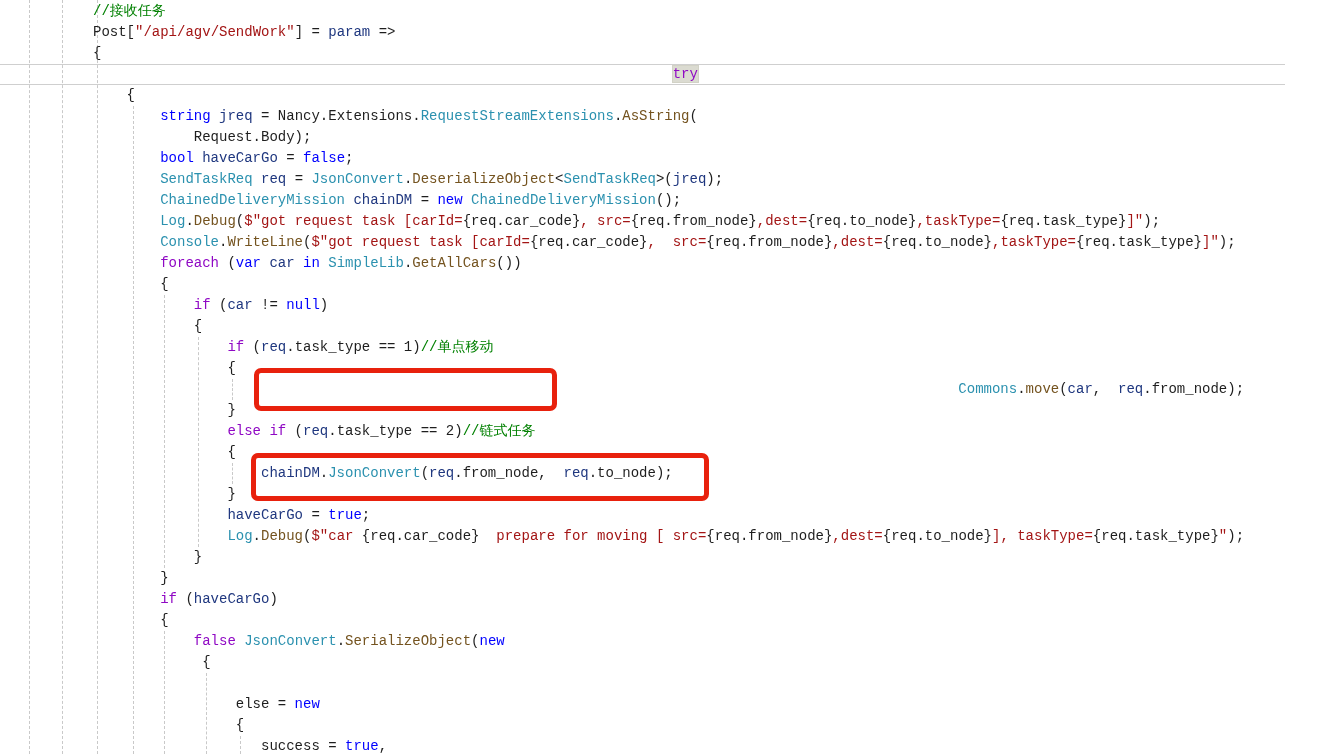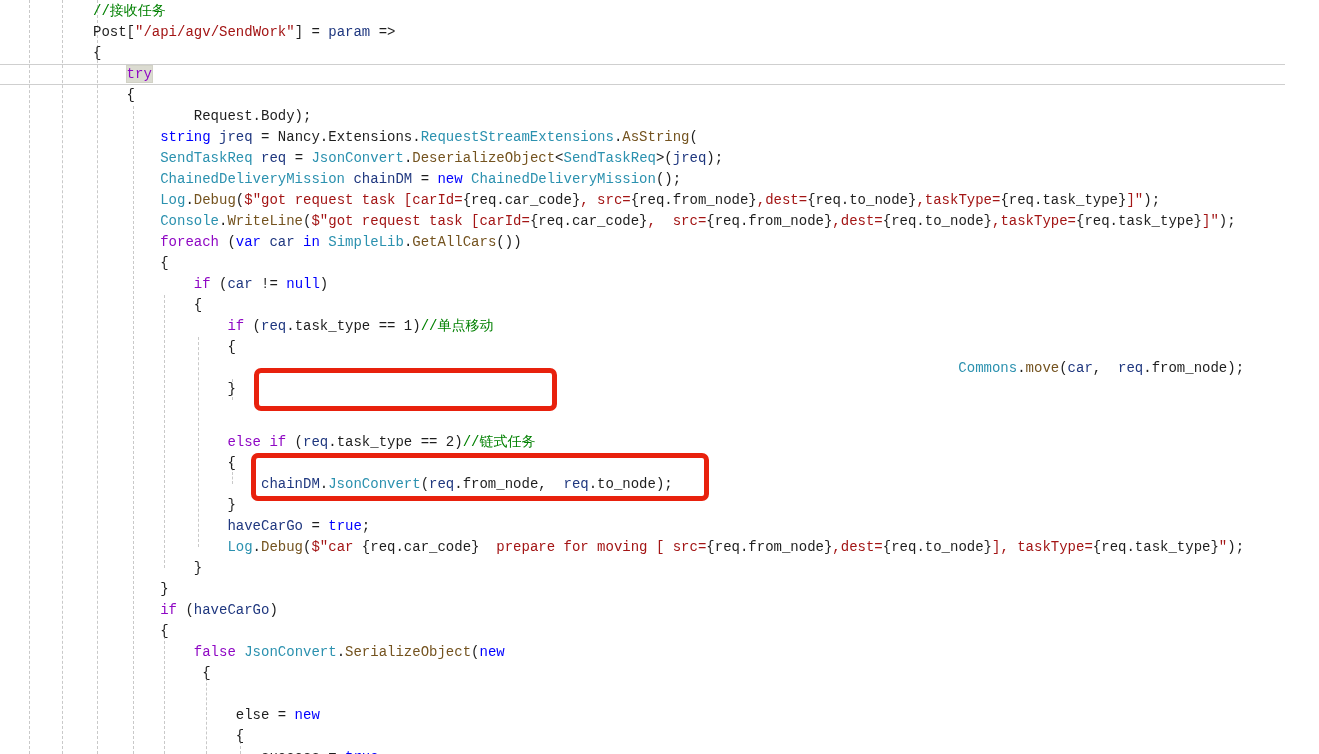--- a/index.html
+++ b/index.html
@@ -60,37 +60,38 @@
   <div class="guide" style="left:232px;top:379px;height:21px;"></div>
   <div class="guide" style="left:232px;top:463px;height:21px;"></div>
   <div class="guide" style="left:164px;top:631px;height:123px;"></div>
   <div class="guide" style="left:206px;top:673px;height:81px;"></div>
   <div class="guide" style="left:240px;top:736px;height:18px;"></div>
 
   <div id="code-lines">
       <div class="code-line" style="padding-left: 0px;"><span class="tk-cm">//接收任务</span></div>
       <div class="code-line" style="padding-left: 0px;"><span class="tk-p">Post[</span><span class="tk-s">"/api/agv/SendWork"</span><span class="tk-p">] = </span><span class="tk-v">param</span><span class="tk-p"> =&gt;</span></div>
       <div class="code-line" style="padding-left: 0px;"><span class="tk-p">{</span></div>
-      <div class="code-line" style="padding-left: 33.6px;"><span class="tk-c hl">try</span></div>
+      <div class="code-line" style="padding-left: 33.6px; text-align: center;"><span class="tk-c hl">try</span></div>
       <div class="code-line" style="padding-left: 33.6px;"><span class="tk-p">{</span></div>
+      <div class="code-line" style="padding-left: 67.2px;"><span class="tk-k">string</span><span class="tk-p"> </span><span class="tk-v">jreq</span><span class="tk-p"> = Nancy.Extensions.</span><span class="tk-t">RequestStreamExtensions</span><span class="tk-p">.</span><span class="tk-m">AsString</span><span class="tk-p">(</span></div>
       <div class="code-line" style="padding-left: 100.8px;"><span class="tk-p">Request.Body);</span></div>
-      <div class="code-line" style="padding-left: 67.2px;"><span class="tk-k">string</span><span class="tk-p"> </span><span class="tk-v">jreq</span><span class="tk-p"> = Nancy.Extensions.</span><span class="tk-t">RequestStreamExtensions</span><span class="tk-p">.</span><span class="tk-m">AsString</span><span class="tk-p">(</span></div>
+      <div class="code-line" style="padding-left: 67.2px;"><span class="tk-k">bool</span><span class="tk-p"> </span><span class="tk-v">haveCarGo</span><span class="tk-p"> = </span><span class="tk-k">false</span><span class="tk-p">;</span></div>
       <div class="code-line" style="padding-left: 67.2px;"><span class="tk-t">SendTaskReq</span><span class="tk-p"> </span><span class="tk-v">req</span><span class="tk-p"> = </span><span class="tk-t">JsonConvert</span><span class="tk-p">.</span><span class="tk-m">DeserializeObject</span><span class="tk-p">&lt;</span><span class="tk-t">SendTaskReq</span><span class="tk-p">&gt;(</span><span class="tk-v">jreq</span><span class="tk-p">);</span></div>
       <div class="code-line" style="padding-left: 67.2px;"><span class="tk-t">ChainedDeliveryMission</span><span class="tk-p"> </span><span class="tk-v">chainDM</span><span class="tk-p"> = </span><span class="tk-k">new</span><span class="tk-p"> </span><span class="tk-t">ChainedDeliveryMission</span><span class="tk-p">();</span></div>
       <div class="code-line" style="padding-left: 67.2px;"><span class="tk-t">Log</span><span class="tk-p">.</span><span class="tk-m">Debug</span><span class="tk-p">(</span><span class="tk-s">$"got request task [carId=</span><span class="tk-p">{req.car_code}</span><span class="tk-s">, src=</span><span class="tk-p">{req.from_node}</span><span class="tk-s">,dest=</span><span class="tk-p">{req.to_node}</span><span class="tk-s">,taskType=</span><span class="tk-p">{req.task_type}</span><span class="tk-s">]"</span><span class="tk-p">);</span></div>
       <div class="code-line" style="padding-left: 67.2px;"><span class="tk-t">Console</span><span class="tk-p">.</span><span class="tk-m">WriteLine</span><span class="tk-p">(</span><span class="tk-s">$"got request task [carId=</span><span class="tk-p">{req.car_code}</span><span class="tk-s">,  src=</span><span class="tk-p">{req.from_node}</span><span class="tk-s">,dest=</span><span class="tk-p">{req.to_node}</span><span class="tk-s">,taskType=</span><span class="tk-p">{req.task_type}</span><span class="tk-s">]"</span><span class="tk-p">);</span></div>
       <div class="code-line" style="padding-left: 67.2px;"><span class="tk-c">foreach</span><span class="tk-p"> (</span><span class="tk-k">var</span><span class="tk-p"> </span><span class="tk-v">car</span><span class="tk-p"> </span><span class="tk-k">in</span><span class="tk-p"> </span><span class="tk-t">SimpleLib</span><span class="tk-p">.</span><span class="tk-m">GetAllCars</span><span class="tk-p">())</span></div>
       <div class="code-line" style="padding-left: 67.2px;"><span class="tk-p">{</span></div>
       <div class="code-line" style="padding-left: 100.8px;"><span class="tk-c">if</span><span class="tk-p"> (</span><span class="tk-v">car</span><span class="tk-p"> != </span><span class="tk-k">null</span><span class="tk-p">)</span></div>
       <div class="code-line" style="padding-left: 100.8px;"><span class="tk-p">{</span></div>
       <div class="code-line" style="padding-left: 134.4px;"><span class="tk-c">if</span><span class="tk-p"> (</span><span class="tk-v">req</span><span class="tk-p">.task_type == 1)</span><span class="tk-cm">//单点移动</span></div>
       <div class="code-line" style="padding-left: 134.4px;"><span class="tk-p">{</span></div>
       <div class="code-line" style="padding-left: 168px; text-align: right;"><span class="tk-t">Commons</span><span class="tk-p">.</span><span class="tk-m">move</span><span class="tk-p">(</span><span class="tk-v">car</span><span class="tk-p">,  </span><span class="tk-v">req</span><span class="tk-p">.from_node);</span></div>
       <div class="code-line" style="padding-left: 134.4px;"><span class="tk-p">}</span></div>
-      <div class="code-line" style="padding-left: 134.4px; margin-top: 32px;"><span class="tk-c">else</span><span class="tk-p"> </span><span class="tk-c">if</span><span class="tk-p"> (</span><span class="tk-v">req</span><span class="tk-p">.task_type == 2)</span><span class="tk-cm">//链式任务</span></div>
+      <div class="code-line" style="padding-left: 134.4px;"><span class="tk-c">else</span><span class="tk-p"> </span><span class="tk-c">if</span><span class="tk-p"> (</span><span class="tk-v">req</span><span class="tk-p">.task_type == 2)</span><span class="tk-cm">//链式任务</span></div>
       <div class="code-line" style="padding-left: 134.4px;"><span class="tk-p">{</span></div>
       <div class="code-line" style="padding-left: 168px;"><span class="tk-v">chainDM</span><span class="tk-p">.</span><span class="tk-t">JsonConvert</span><span class="tk-p">(</span><span class="tk-v">req</span><span class="tk-p">.from_node,  </span><span class="tk-v">req</span><span class="tk-p">.to_node);</span></div>
       <div class="code-line" style="padding-left: 134.4px;"><span class="tk-p">}</span></div>
       <div class="code-line" style="padding-left: 134.4px;"><span class="tk-v">haveCarGo</span><span class="tk-p"> = </span><span class="tk-k">true</span><span class="tk-p">;</span></div>
       <div class="code-line" style="padding-left: 134.4px;"><span class="tk-t">Log</span><span class="tk-p">.</span><span class="tk-m">Debug</span><span class="tk-p">(</span><span class="tk-s">$"car </span><span class="tk-p">{req.car_code}</span><span class="tk-s">  prepare for moving [ src=</span><span class="tk-p">{req.from_node}</span><span class="tk-s">,dest=</span><span class="tk-p">{req.to_node}</span><span class="tk-s">], taskType=</span><span class="tk-p">{req.task_type}</span><span class="tk-s">"</span><span class="tk-p">);</span></div>
       <div class="code-line" style="padding-left: 100.8px;"><span class="tk-p">}</span></div>
       <div class="code-line" style="padding-left: 67.2px;"><span class="tk-p">}</span></div>
       <div class="code-line" style="padding-left: 67.2px;"><span class="tk-c">if</span><span class="tk-p"> (</span><span class="tk-v">haveCarGo</span><span class="tk-p">)</span></div>
       <div class="code-line" style="padding-left: 67.2px;"><span class="tk-p">{</span></div>
       <div class="code-line" style="padding-left: 100.8px;"><span class="tk-c">false</span><span class="tk-p"> </span><span class="tk-t">JsonConvert</span><span class="tk-p">.</span><span class="tk-m">SerializeObject</span><span class="tk-p">(</span><span class="tk-k">new</span></div>

